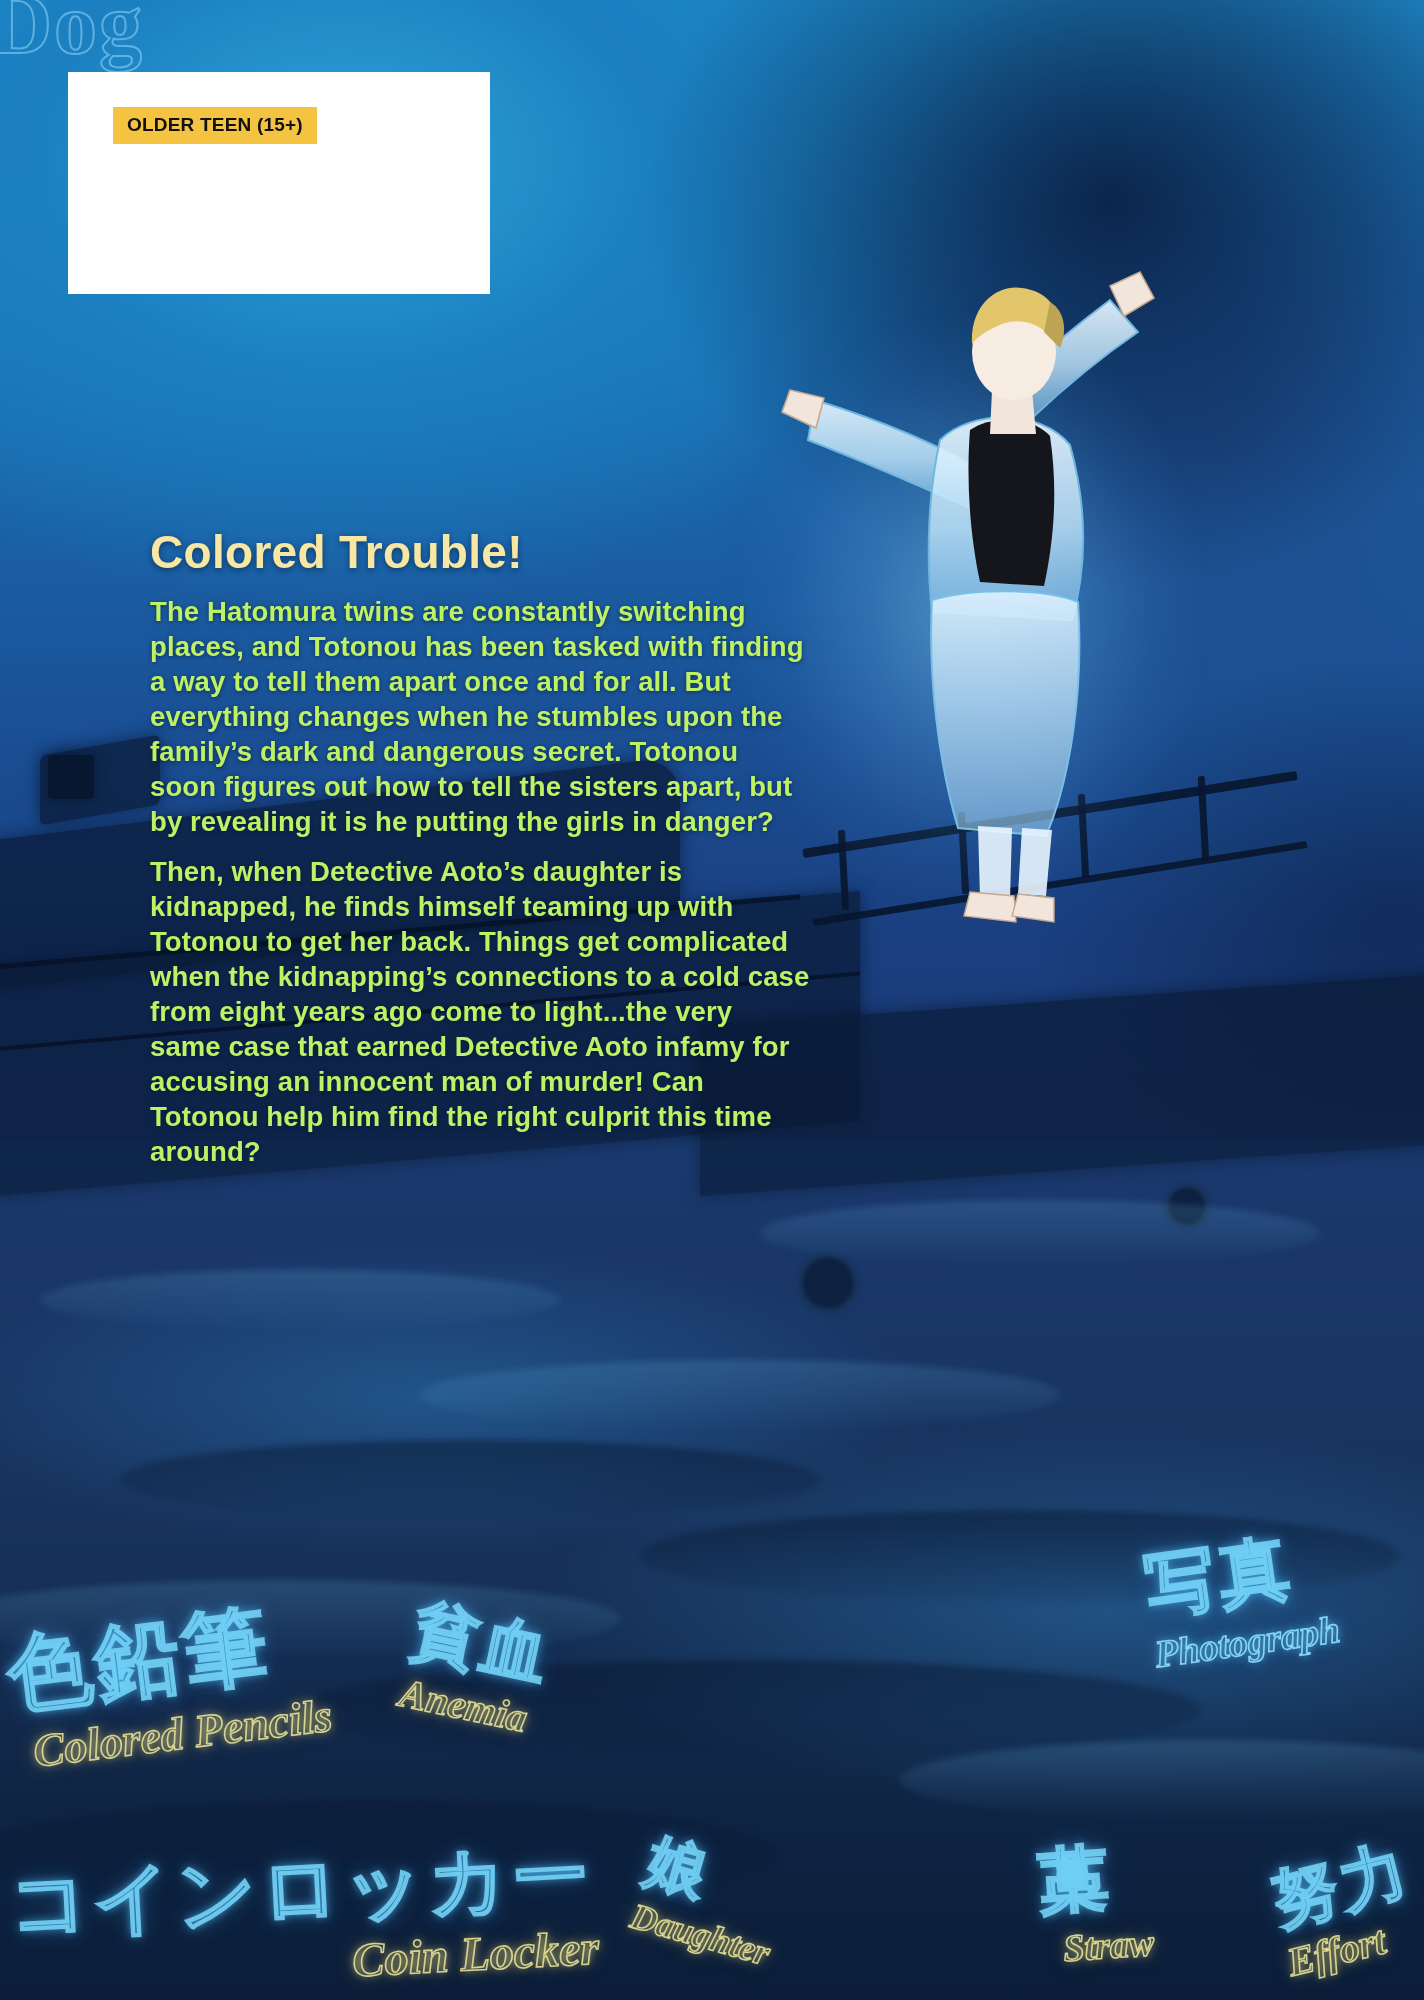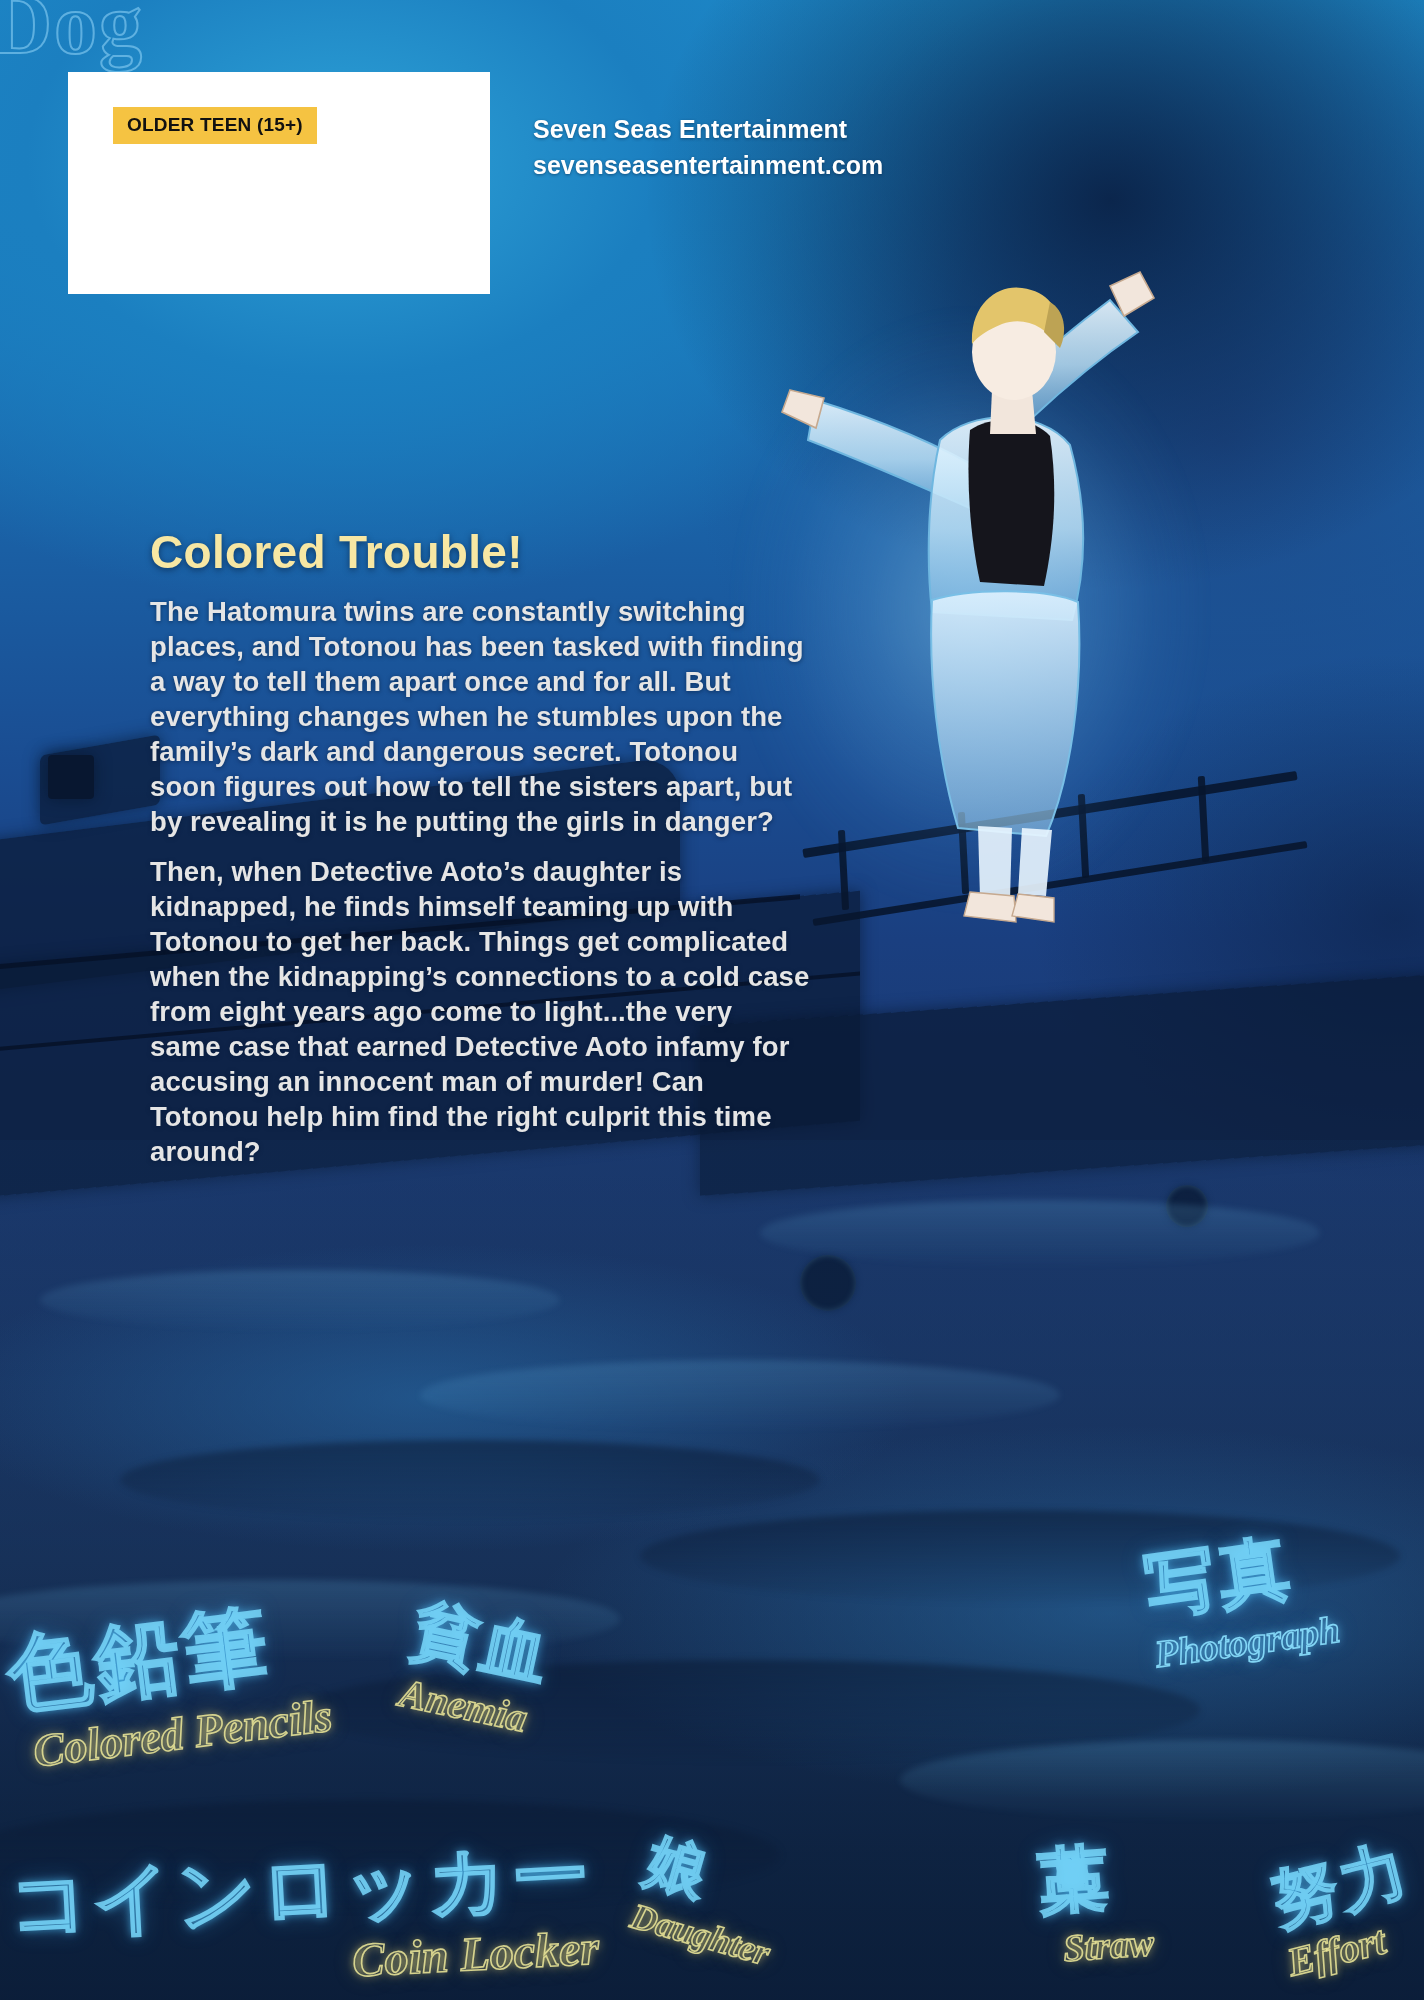--- a/index.html
+++ b/index.html
@@ -138,21 +138,21 @@
   .blurb { position: absolute; left: 150px; top: 525px; width: 660px; }
   .blurb h1 {
     color: #f7e7a3;
     font-size: 46px;
     font-weight: 700;
     letter-spacing: 0.3px;
     margin-bottom: 16px;
     text-shadow: 0 2px 6px rgba(0,20,50,0.55);
   }
   .blurb p {
-    color: #e5e5e5;
+    color: #bef264;
     font-size: 27.5px;
     line-height: 1.27;
     font-weight: 600;
     letter-spacing: 0.1px;
     text-shadow: 0 1px 4px rgba(0,24,54,0.6);
   }
   .blurb p + p { margin-top: 16px; }
 
   
   .neon { position: absolute; pointer-events: none; }
@@ -286,24 +286,20 @@
       <path d="M378 654 l 36 4 l 0 24 l -42 -6 z" fill="#f2e6dc" stroke="#c6a98f" stroke-width="1.4"></path>
     </svg>
   </div>
 
   <div class="dog-outline">Dog</div>
 
   <div class="info-box">
     <div class="rating-badge">OLDER TEEN (15+)</div>
   </div>
 
-  <div class="publisher">
-    <div>Seven Seas Entertainment</div>
-    <div>sevenseasentertainment.com</div>
-  </div>
 
   <div class="blurb">
     <h1>Colored Trouble!</h1>
     <p>The Hatomura twins are constantly switching places, and Totonou has been tasked with finding a way to tell them apart once and for all. But everything changes when he stumbles upon the family’s dark and dangerous secret. Totonou soon figures out how to tell the sisters apart, but by revealing it is he putting the girls in danger?</p>
     <p>Then, when Detective Aoto’s daughter is kidnapped, he finds himself teaming up with Totonou to get her back. Things get complicated when the kidnapping’s connections to a cold case from eight years ago come to light...the very same case that earned Detective Aoto infamy for accusing an innocent man of murder! Can Totonou help him find the right culprit this time around?</p>
   </div>
 
   <div class="neon" id="neon-colored-pencils">
     <span class="kanji">色鉛筆</span>
     <span class="romaji">Colored Pencils</span>

